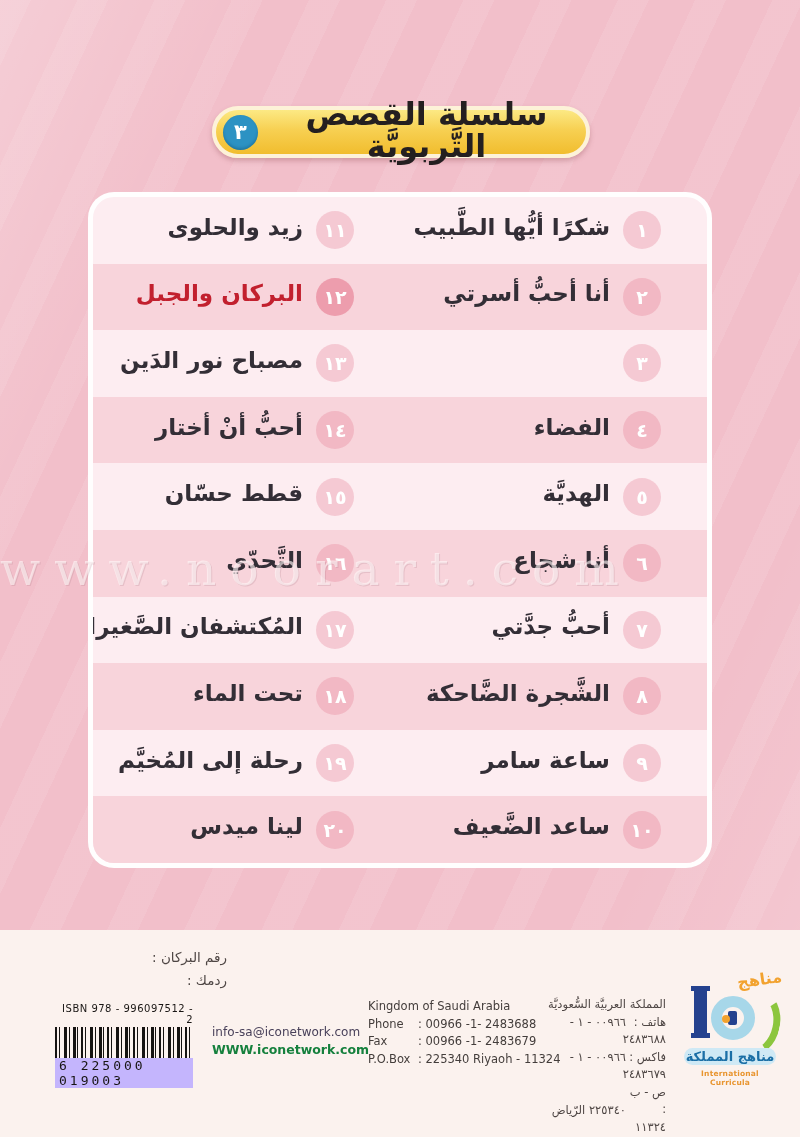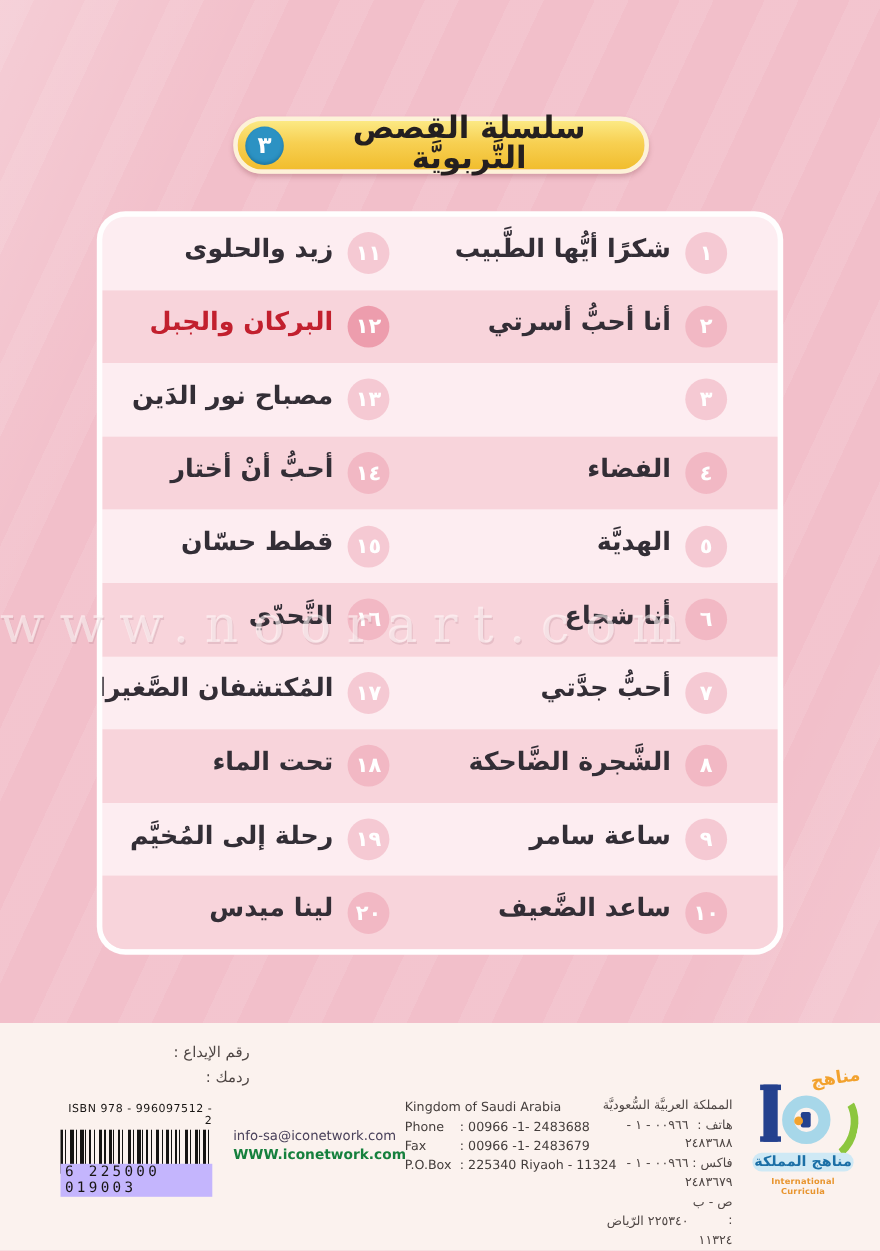--- a/index.html
+++ b/index.html
@@ -19,21 +19,21 @@
     background:linear-gradient(180deg,#fce984 0%,#f7d052 45%,#f1bd2e 100%);
     box-shadow:0 3px 5px rgba(150,80,90,.35);
     display:flex;align-items:center;padding:0 7px;gap:6px;
   }
   .banner-circle{
     width:35px;height:35px;border-radius:50%;background:#2c92c3;color:#fff;
     display:flex;align-items:center;justify-content:center;
     font-size:21px;font-weight:bold;flex:0 0 35px;box-shadow:inset 0 -2px 3px rgba(0,60,90,.3);
   }
   .banner-title{
-    flex:1;text-align:center;direction:rtl;font-size:28px;font-weight:bold;color:#241f20;
+    flex:1;text-align:center;direction:rtl;font-size:32px;font-weight:bold;color:#241f20;
     padding-left:10px;letter-spacing:0;line-height:1;padding-bottom:4px;
   }
   
   .panel{
     position:absolute;left:88px;top:192px;width:624px;height:676px;box-sizing:border-box;
     background:#fdedf1;border:5px solid rgba(255,255,255,0.92);border-radius:26px;
     overflow:hidden;display:flex;flex-direction:column;
   }
   .row{flex:1;display:flex;direction:rtl;}
   .row.alt{background:#f8d4db;}
@@ -229,21 +229,21 @@
       </div>
     </div>
 
   </div>
 
   <div class="watermark">www.noorart.com</div>
 
   <div class="footer">
 
     <div class="deposit">
-      <div>رقم الإيداع :</div>
+      <div>رقم البركان :</div>
       <div>ردمك :</div>
     </div>
 
     <div class="barcode">
       <div class="isbn-text">ISBN 978 - 996097512 - 2</div>
       <div class="bars"></div>
       <div class="barcode-digits">6 225000 019003</div>
     </div>
 
     <div class="contact">

